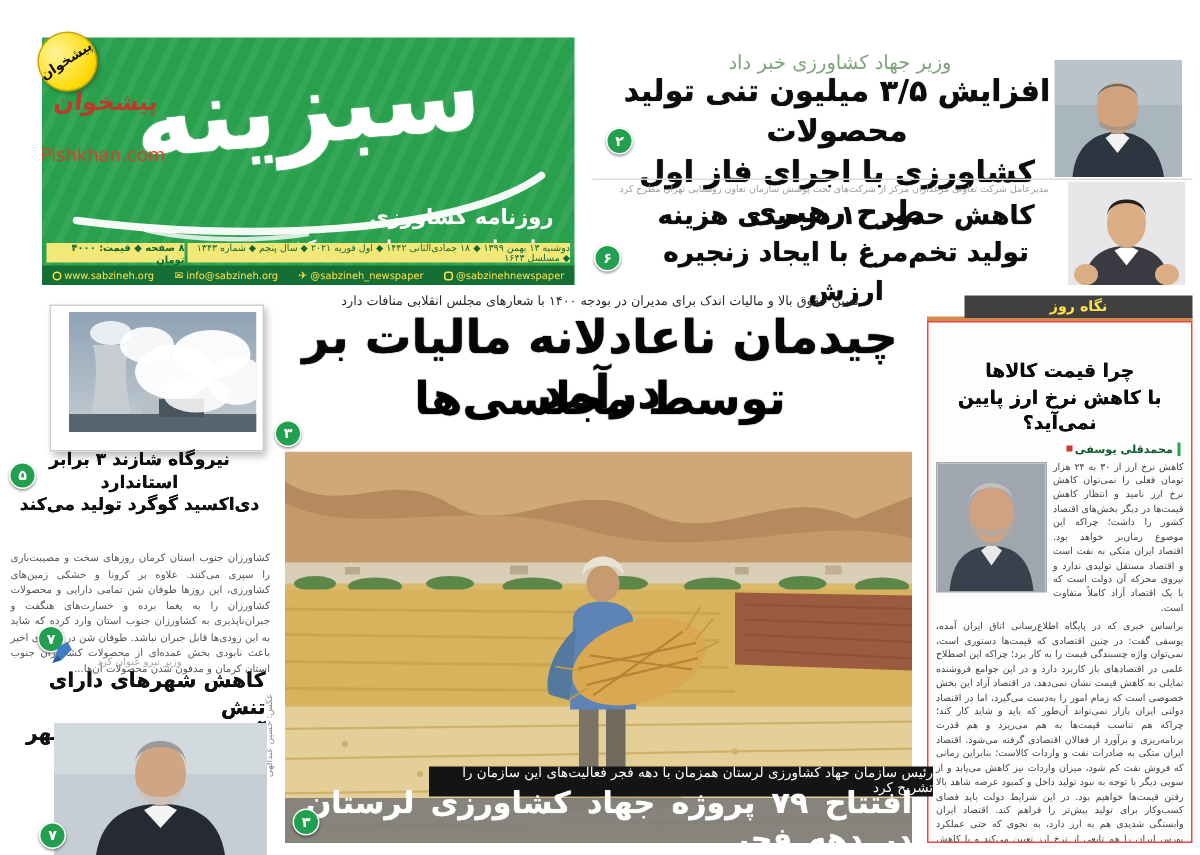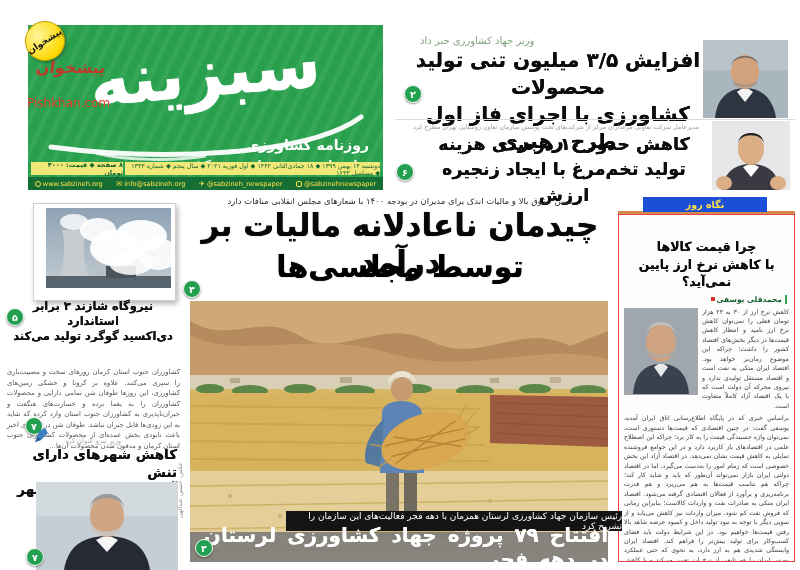--- a/index.html
+++ b/index.html
@@ -35,21 +35,21 @@
       transform:rotate(-18deg);z-index:30;box-shadow:1px 2px 3px rgba(0,0,0,.3);}
   .wm-circle span{font-size:9px;font-weight:bold;color:#111;transform:rotate(-15deg);}
   .wm-script{left:36px;top:58px;color:rgba(215,40,35,.85);font-size:16px;font-weight:bold;
       transform:skewX(-8deg);z-index:30;}
   .wm-site{left:27px;top:96px;color:#e03a2a;font-size:12px;font-weight:normal;z-index:30;direction:ltr;}
   
   .badge{position:absolute;width:16px;height:16px;border-radius:50%;background:#22a050;
       color:#fff;font-size:9.5px;font-weight:bold;display:flex;align-items:center;justify-content:center;
       border:1px solid #fff;box-shadow:0 1px 2px rgba(0,0,0,.45);z-index:20;}
   
-  .kicker-a{left:420px;top:35px;width:280px;text-align:left;font-size:10px;color:#7fa37c;}
+  .kicker-a{left:420px;top:35px;width:280px;text-align:center;font-size:13px;color:#7fa37c;}
   .head-a{left:414px;top:47px;width:288px;text-align:center;font-weight:bold;color:#0c0c0c;
       font-size:20px;line-height:1.35;text-shadow:0 0 .6px #000;}
   .divider-a{left:395px;top:119px;width:400px;height:1px;background:#dcdcdc;}
   .kicker-b{left:398px;top:123px;width:316px;text-align:center;font-size:6.3px;color:#9a9a9a;}
   .head-b{left:418px;top:132px;width:292px;text-align:center;font-weight:bold;color:#0c0c0c;
       font-size:17.5px;line-height:1.45;text-shadow:0 0 .6px #000;}
   .photo-a{left:703px;top:40px;width:85px;height:78px;}
   .photo-b{left:712px;top:121px;width:78px;height:69px;}
   
   .lead-kicker{left:195px;top:196px;width:410px;text-align:center;font-size:8.5px;color:#2a2a2a;}
@@ -73,21 +73,21 @@
   .forest-head{left:12px;top:334px;width:162px;text-align:center;font-weight:bold;font-size:12.5px;
       line-height:1.25;color:#101010;text-shadow:0 0 .4px #000;}
   .forest-body{left:7px;top:367px;width:173px;font-size:6.8px;line-height:1.55;text-align:justify;color:#555;}
   .pen-icon{left:33px;top:426px;z-index:21;}
   .water-kicker{left:12px;top:437px;width:162px;text-align:center;font-size:6.8px;color:#aaa;}
   .water-head{left:9px;top:446px;width:168px;text-align:right;font-weight:bold;font-size:13.5px;
       line-height:1.3;color:#101010;text-shadow:0 0 .4px #000;}
   .minister-photo{left:36px;top:482px;width:142px;height:88px;}
   
   .dv-orange{left:618px;top:211px;width:177px;height:3px;background:#d08c4a;}
-  .dv-bar{left:643px;top:197px;width:124px;height:15px;background:#1d4ed8;display:flex;
+  .dv-bar{left:643px;top:197px;width:152px;height:15px;background:#404040;display:flex;
       align-items:center;justify-content:center;color:#ffe14a;font-size:9.5px;font-weight:bold;}
   .dv-box{left:618px;top:214px;width:177px;height:348px;border:1px solid #ef4444;background:#fdfdfd;
       box-sizing:border-box;padding:23px 5px 4px;overflow:hidden;}
   .dv-head{text-align:center;font-weight:bold;font-size:12.5px;line-height:1.4;color:#0b0b0b;
       text-shadow:0 0 .4px #000;}
   .dv-author{margin:4px 2px 3px;text-align:right;font-size:7.5px;font-weight:bold;color:#135c2e;
       border-right:2px solid #2fa251;padding-right:3px;}
   .reddot{display:inline-block;width:4px;height:4px;background:#d43527;margin:0 2px;vertical-align:middle;}
   .dv-body{font-size:6.3px;line-height:1.5;text-align:justify;color:#3d3d3d;}
   .dv-photo{float:left;width:72px;height:85px;margin:1px 4px 3px 0;border:1px solid #a8a8a8;}

